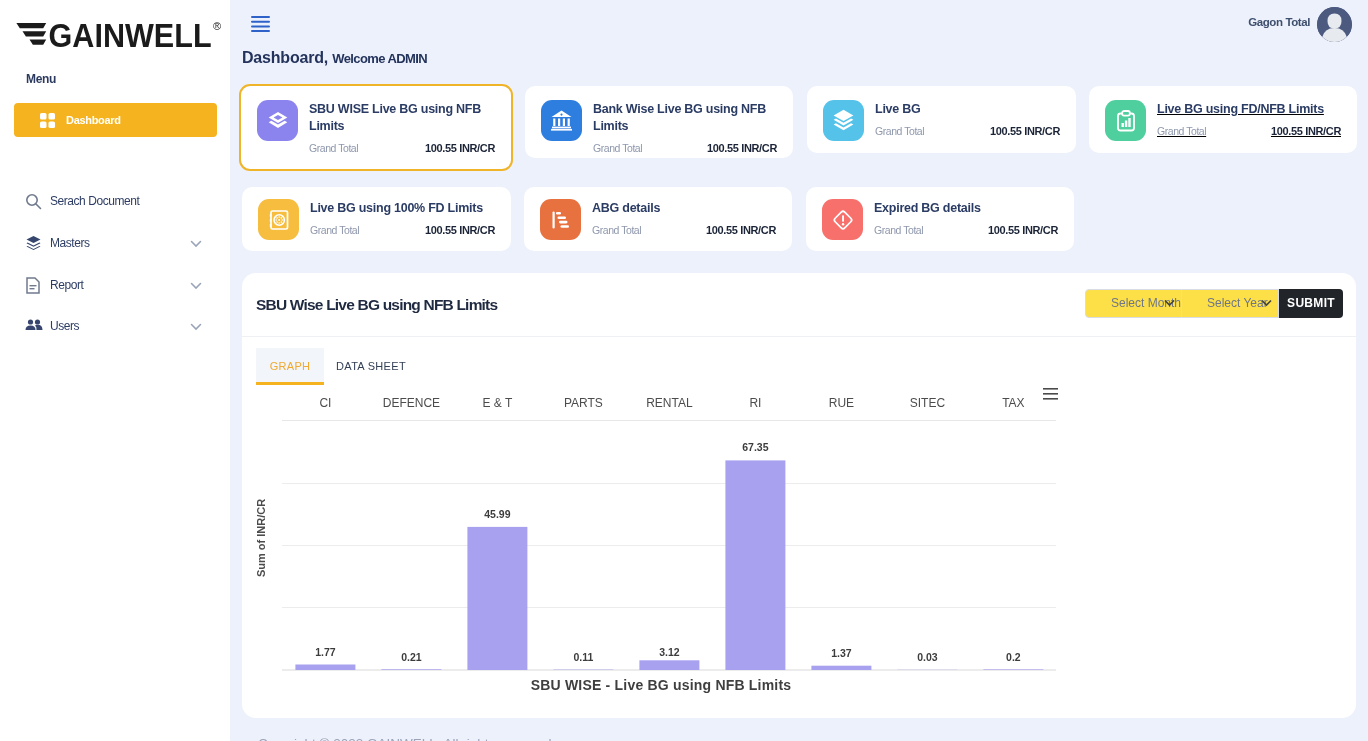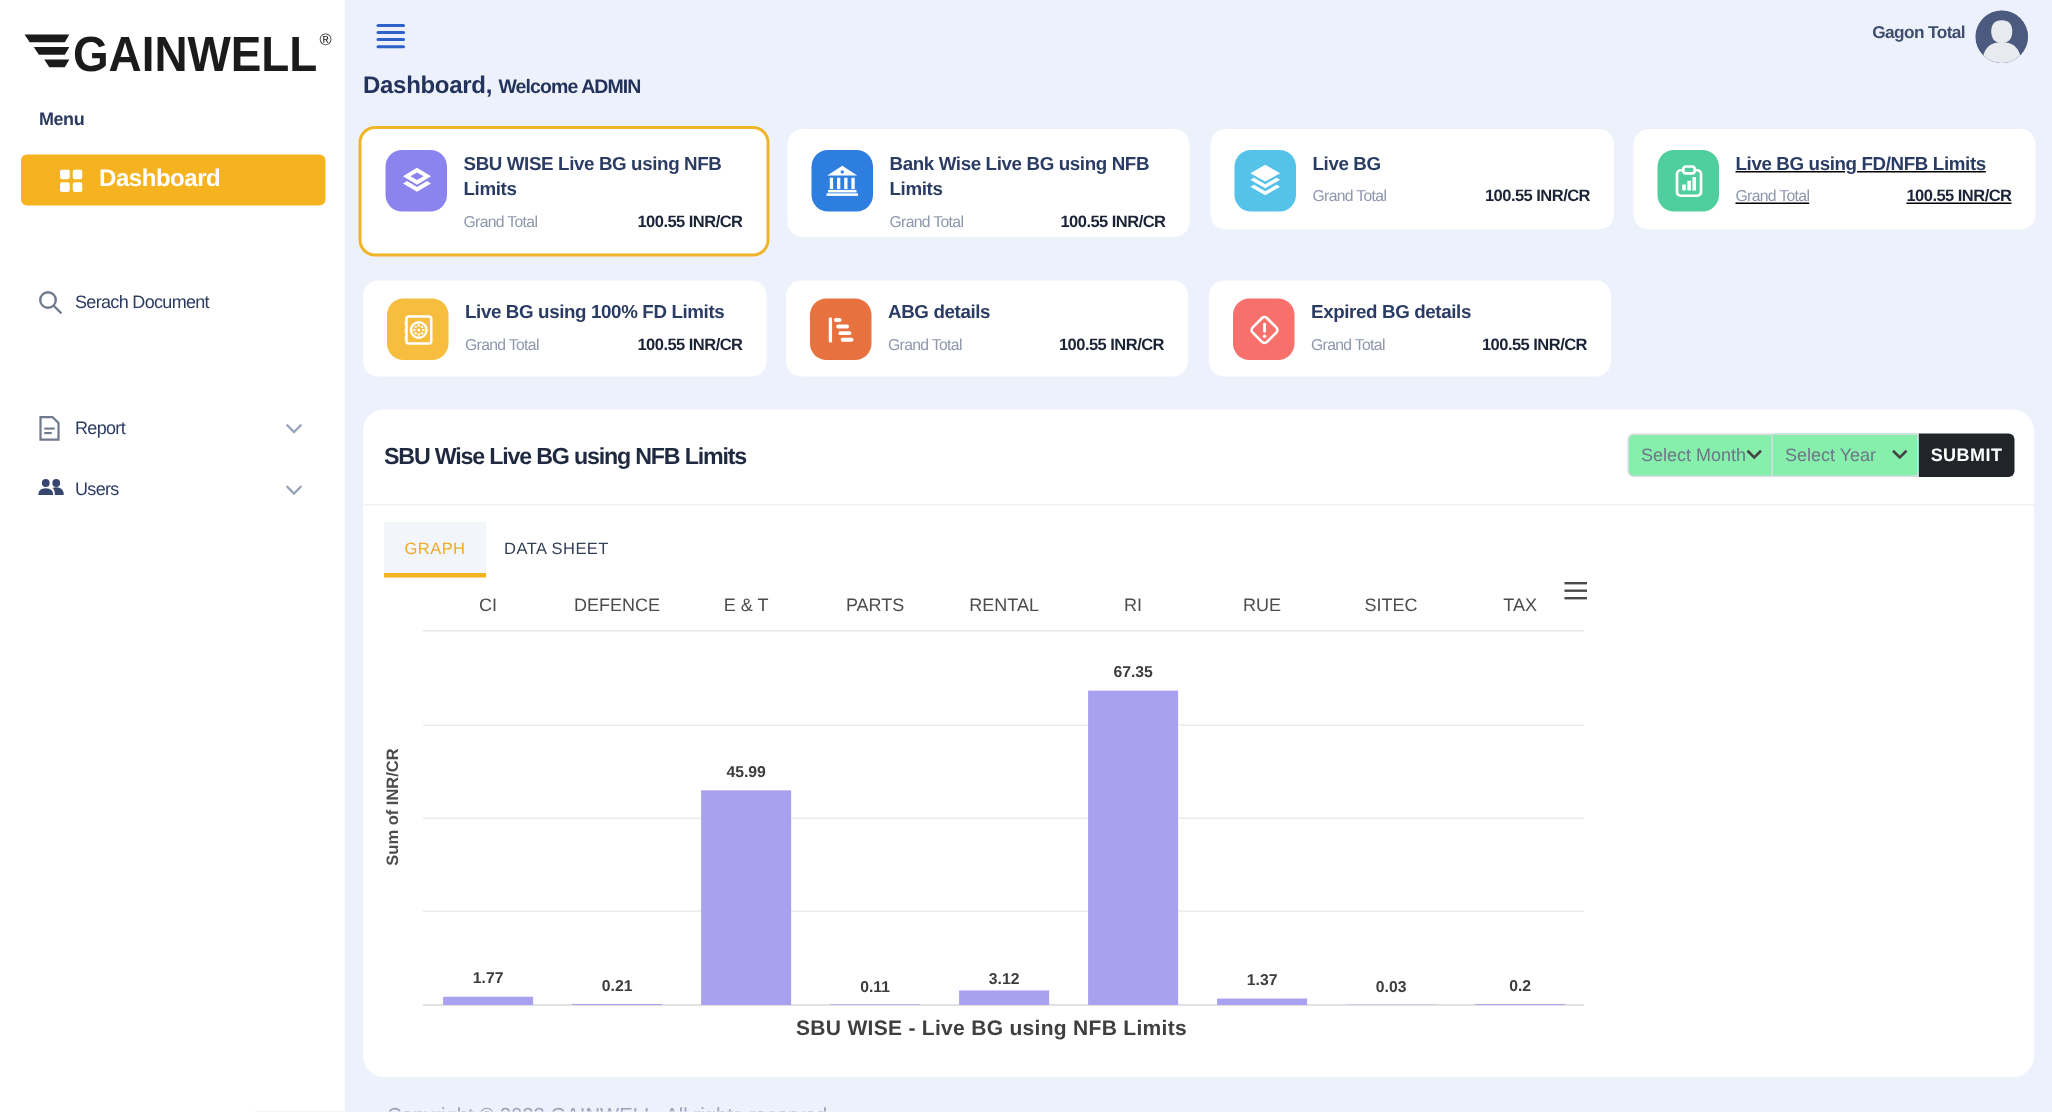--- a/index.html
+++ b/index.html
@@ -2,21 +2,21 @@
 <html><head>
 <meta charset="utf-8">
 <style>
 * { margin:0; padding:0; box-sizing:border-box; }
 html,body { width:1368px; height:741px; overflow:hidden; }
 body { font-family:"Liberation Sans", sans-serif; background:#edf1fb; position:relative; }
 
 
 #sidebar { position:absolute; left:0; top:0; width:230px; height:741px; background:#ffffff; z-index:5; }
 #menuLabel { position:absolute; left:26px; top:72px; font-size:12px; font-weight:600; color:#2b3a5e; letter-spacing:-0.3px; }
-#dashBtn { position:absolute; left:14px; top:103px; width:203px; height:34px; background:#f5b41f; border-radius:4px; color:#fff; font-size:16px; font-weight:600; letter-spacing:-0.3px; line-height:34px; }
+#dashBtn { position:absolute; left:14px; top:103px; width:203px; height:34px; background:#f5b41f; border-radius:4px; color:#fff; font-size:11px; font-weight:600; letter-spacing:-0.3px; line-height:34px; }
 #dashBtn span { margin-left:52px; }
 .navitem { position:absolute; left:0; width:230px; height:20px; color:#2c3c63; font-size:12px; font-weight:500; letter-spacing:-0.45px; }
 .navitem .lbl { position:absolute; left:50px; top:2px; }
 .navitem svg.ic { position:absolute; left:25px; top:1px; }
 .navitem svg.chev { position:absolute; left:190px; top:6px; }
 
 
 #username { position:absolute; right:58px; top:16px; font-size:11.5px; font-weight:700; color:#3e4f6e; letter-spacing:-0.4px; }
 #avatar { position:absolute; left:1317px; top:7px; width:35px; height:35px; border-radius:50%; background:#4d5a80; overflow:hidden; }
 #heading { position:absolute; left:242px; top:49px; color:#23335c; font-weight:700; font-size:16px; letter-spacing:-0.2px; }
@@ -28,21 +28,21 @@
 .card .body { flex:1; margin-left:11px; }
 .card .title { font-size:12.5px; font-weight:700; color:#2b3c64; line-height:17px; letter-spacing:-0.25px; margin-top:2px; }
 .card .row { display:flex; justify-content:space-between; align-items:baseline; margin-top:7px; }
 .card .gt { color:#8e97ac; font-size:10.5px; letter-spacing:-0.45px; }
 .card .val { color:#1b2437; font-size:11px; font-weight:700; letter-spacing:-0.35px; }
 
 
 #panel { position:absolute; left:242px; top:273px; width:1114px; height:445px; background:#fff; border-radius:14px; }
 #panelTitle { position:absolute; left:14px; top:23px; font-size:15.5px; font-weight:700; color:#1f2940; letter-spacing:-0.8px; }
 #controls { position:absolute; right:13px; top:16px; height:29px; display:flex; }
-.sel { width:97px; height:29px; border:1px solid #d8dce5; background:#86efac; color:#6e7687; font-size:12px; line-height:27px; padding-left:8px; position:relative; white-space:nowrap; overflow:hidden; }
+.sel { width:97px; height:29px; border:1px solid #d8dce5; background:#fde047; color:#6e7687; font-size:12px; line-height:27px; padding-left:25px; position:relative; white-space:nowrap; overflow:hidden; }
 .sel .cv { position:absolute; right:6px; top:9px; }
 .sel:first-child { border-radius:4px 0 0 4px; }
 .sel + .sel { border-left:none; border-radius:0; }
 #submitBtn { width:64px; height:29px; background:#212529; color:#fff; font-weight:700; font-size:12px; text-align:center; line-height:29px; border-radius:0 4px 4px 0; letter-spacing:0.3px; }
 #hdrLine { position:absolute; left:0; top:63px; width:1114px; height:1px; background:#eef0f4; }
 #tabGraph { position:absolute; left:14px; top:75px; width:68px; height:37px; background:#f2f5fa; color:#efaa2f; font-size:11px; font-weight:500; text-align:center; line-height:37px; letter-spacing:0.3px; border-bottom:3px solid #f5b41f; }
 #tabData { position:absolute; left:86px; top:75px; width:86px; height:37px; color:#333f55; font-size:11px; font-weight:500; text-align:center; line-height:37px; letter-spacing:0.3px; white-space:nowrap; }
 
 #footer { position:absolute; left:258px; top:736px; color:#9aa3b8; font-size:13.5px; }
 </style>
@@ -72,20 +72,31 @@
 
 
   <div class="navitem" style="top:192px">
     <svg class="ic" width="17" height="17" viewBox="0 0 17 17">
       <circle cx="7" cy="7" r="5.2" stroke="#707a8e" stroke-width="1.6" fill="none"></circle>
       <line x1="11" y1="11" x2="15.5" y2="15.5" stroke="#707a8e" stroke-width="1.6" stroke-linecap="round"></line>
     </svg>
     <span class="lbl">Serach Document</span>
   </div>
 
+  <div class="navitem" style="top:234px">
+    <svg class="ic" width="17" height="17" viewBox="0 0 17 17" fill="#36466e">
+      <polygon points="8.5,1 15.5,4.5 8.5,8 1.5,4.5"></polygon>
+      <path d="M2.6 7.6 L8.5 10.5 L14.4 7.6 L15.5 8.2 L8.5 11.7 L1.5 8.2 Z"></path>
+      <path d="M2.6 11 L8.5 13.9 L14.4 11 L15.5 11.6 L8.5 15.1 L1.5 11.6 Z"></path>
+    </svg>
+    <span class="lbl">Masters</span>
+    <svg class="chev" width="12" height="8" viewBox="0 0 12 8">
+        <path d="M1.5 1.5 L6 6 L10.5 1.5" stroke="#9aa4b8" stroke-width="1.6" fill="none" stroke-linecap="round"></path>
+      </svg>
+  </div>
 
   <div class="navitem" style="top:276px">
     <svg class="ic" width="16" height="17" viewBox="0 0 16 17">
       <path d="M2 1 h8 l4 4 v11 h-12 z" fill="none" stroke="#707a8e" stroke-width="1.5"></path>
       <rect x="4.5" y="8" width="7" height="1.4" fill="#707a8e"></rect>
       <rect x="4.5" y="11" width="5" height="1.4" fill="#707a8e"></rect>
     </svg>
     <span class="lbl">Report</span>
     <svg class="chev" width="12" height="8" viewBox="0 0 12 8">
         <path d="M1.5 1.5 L6 6 L10.5 1.5" stroke="#9aa4b8" stroke-width="1.6" fill="none" stroke-linecap="round"></path>

